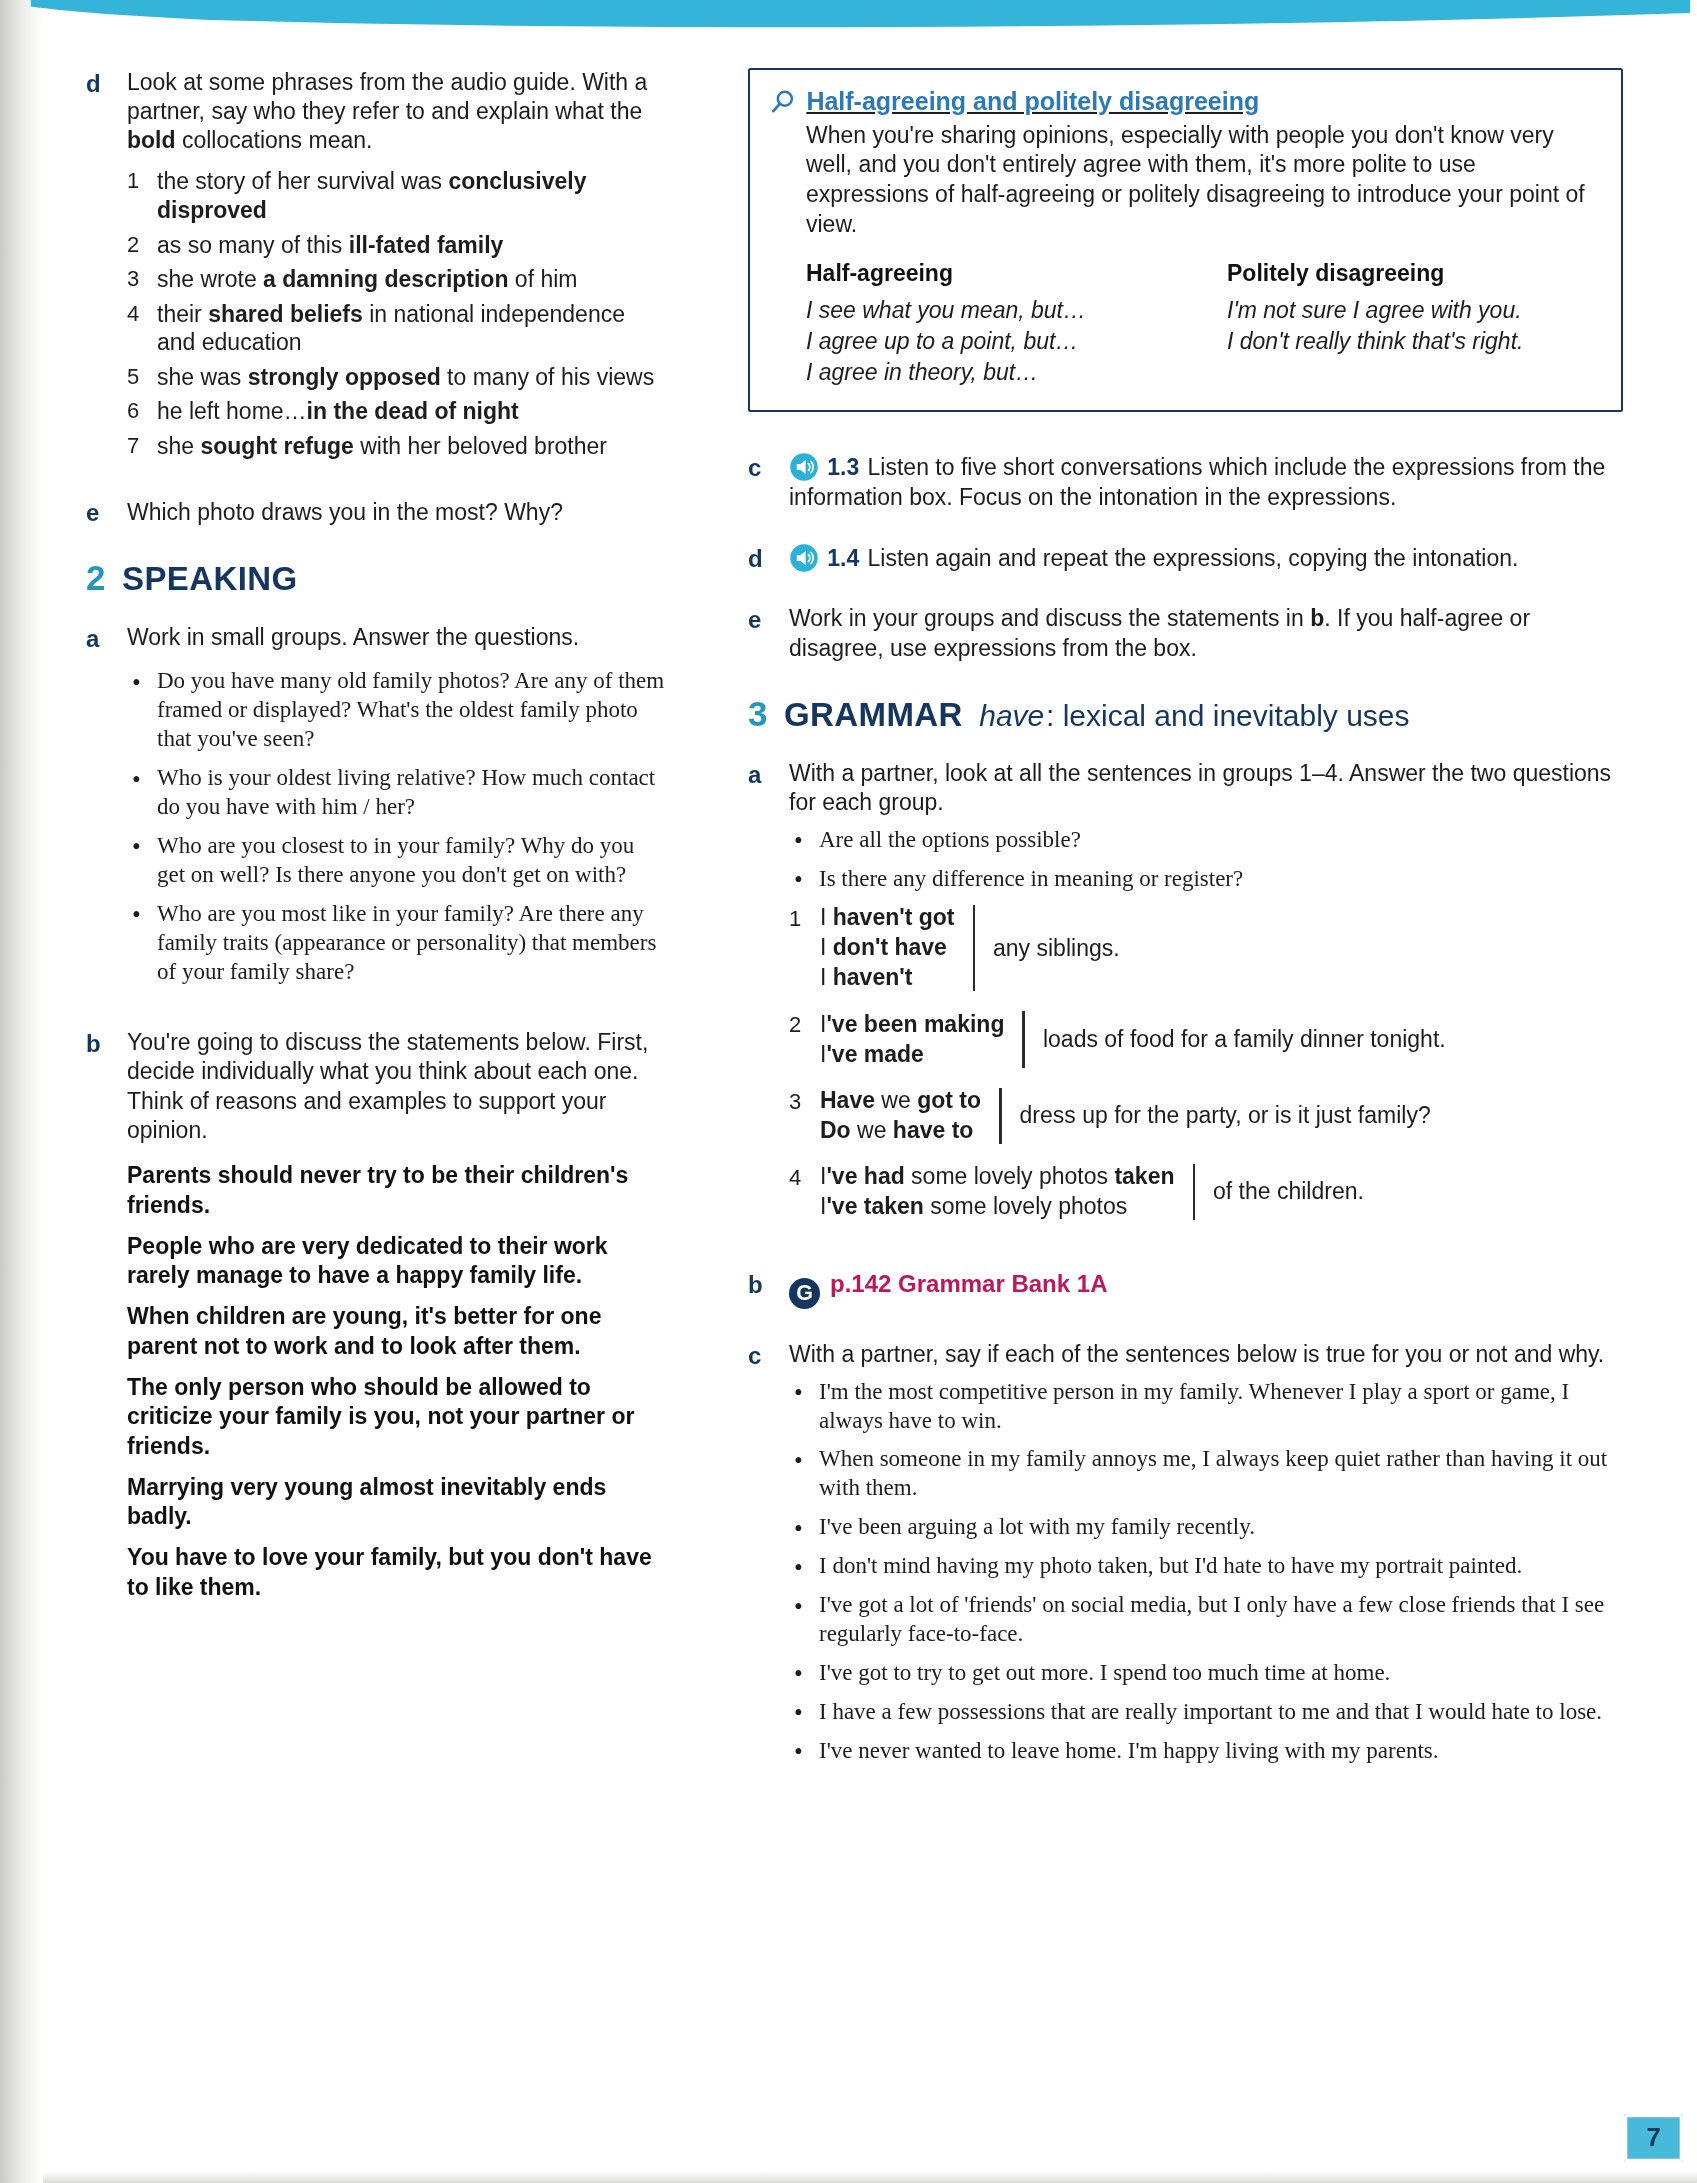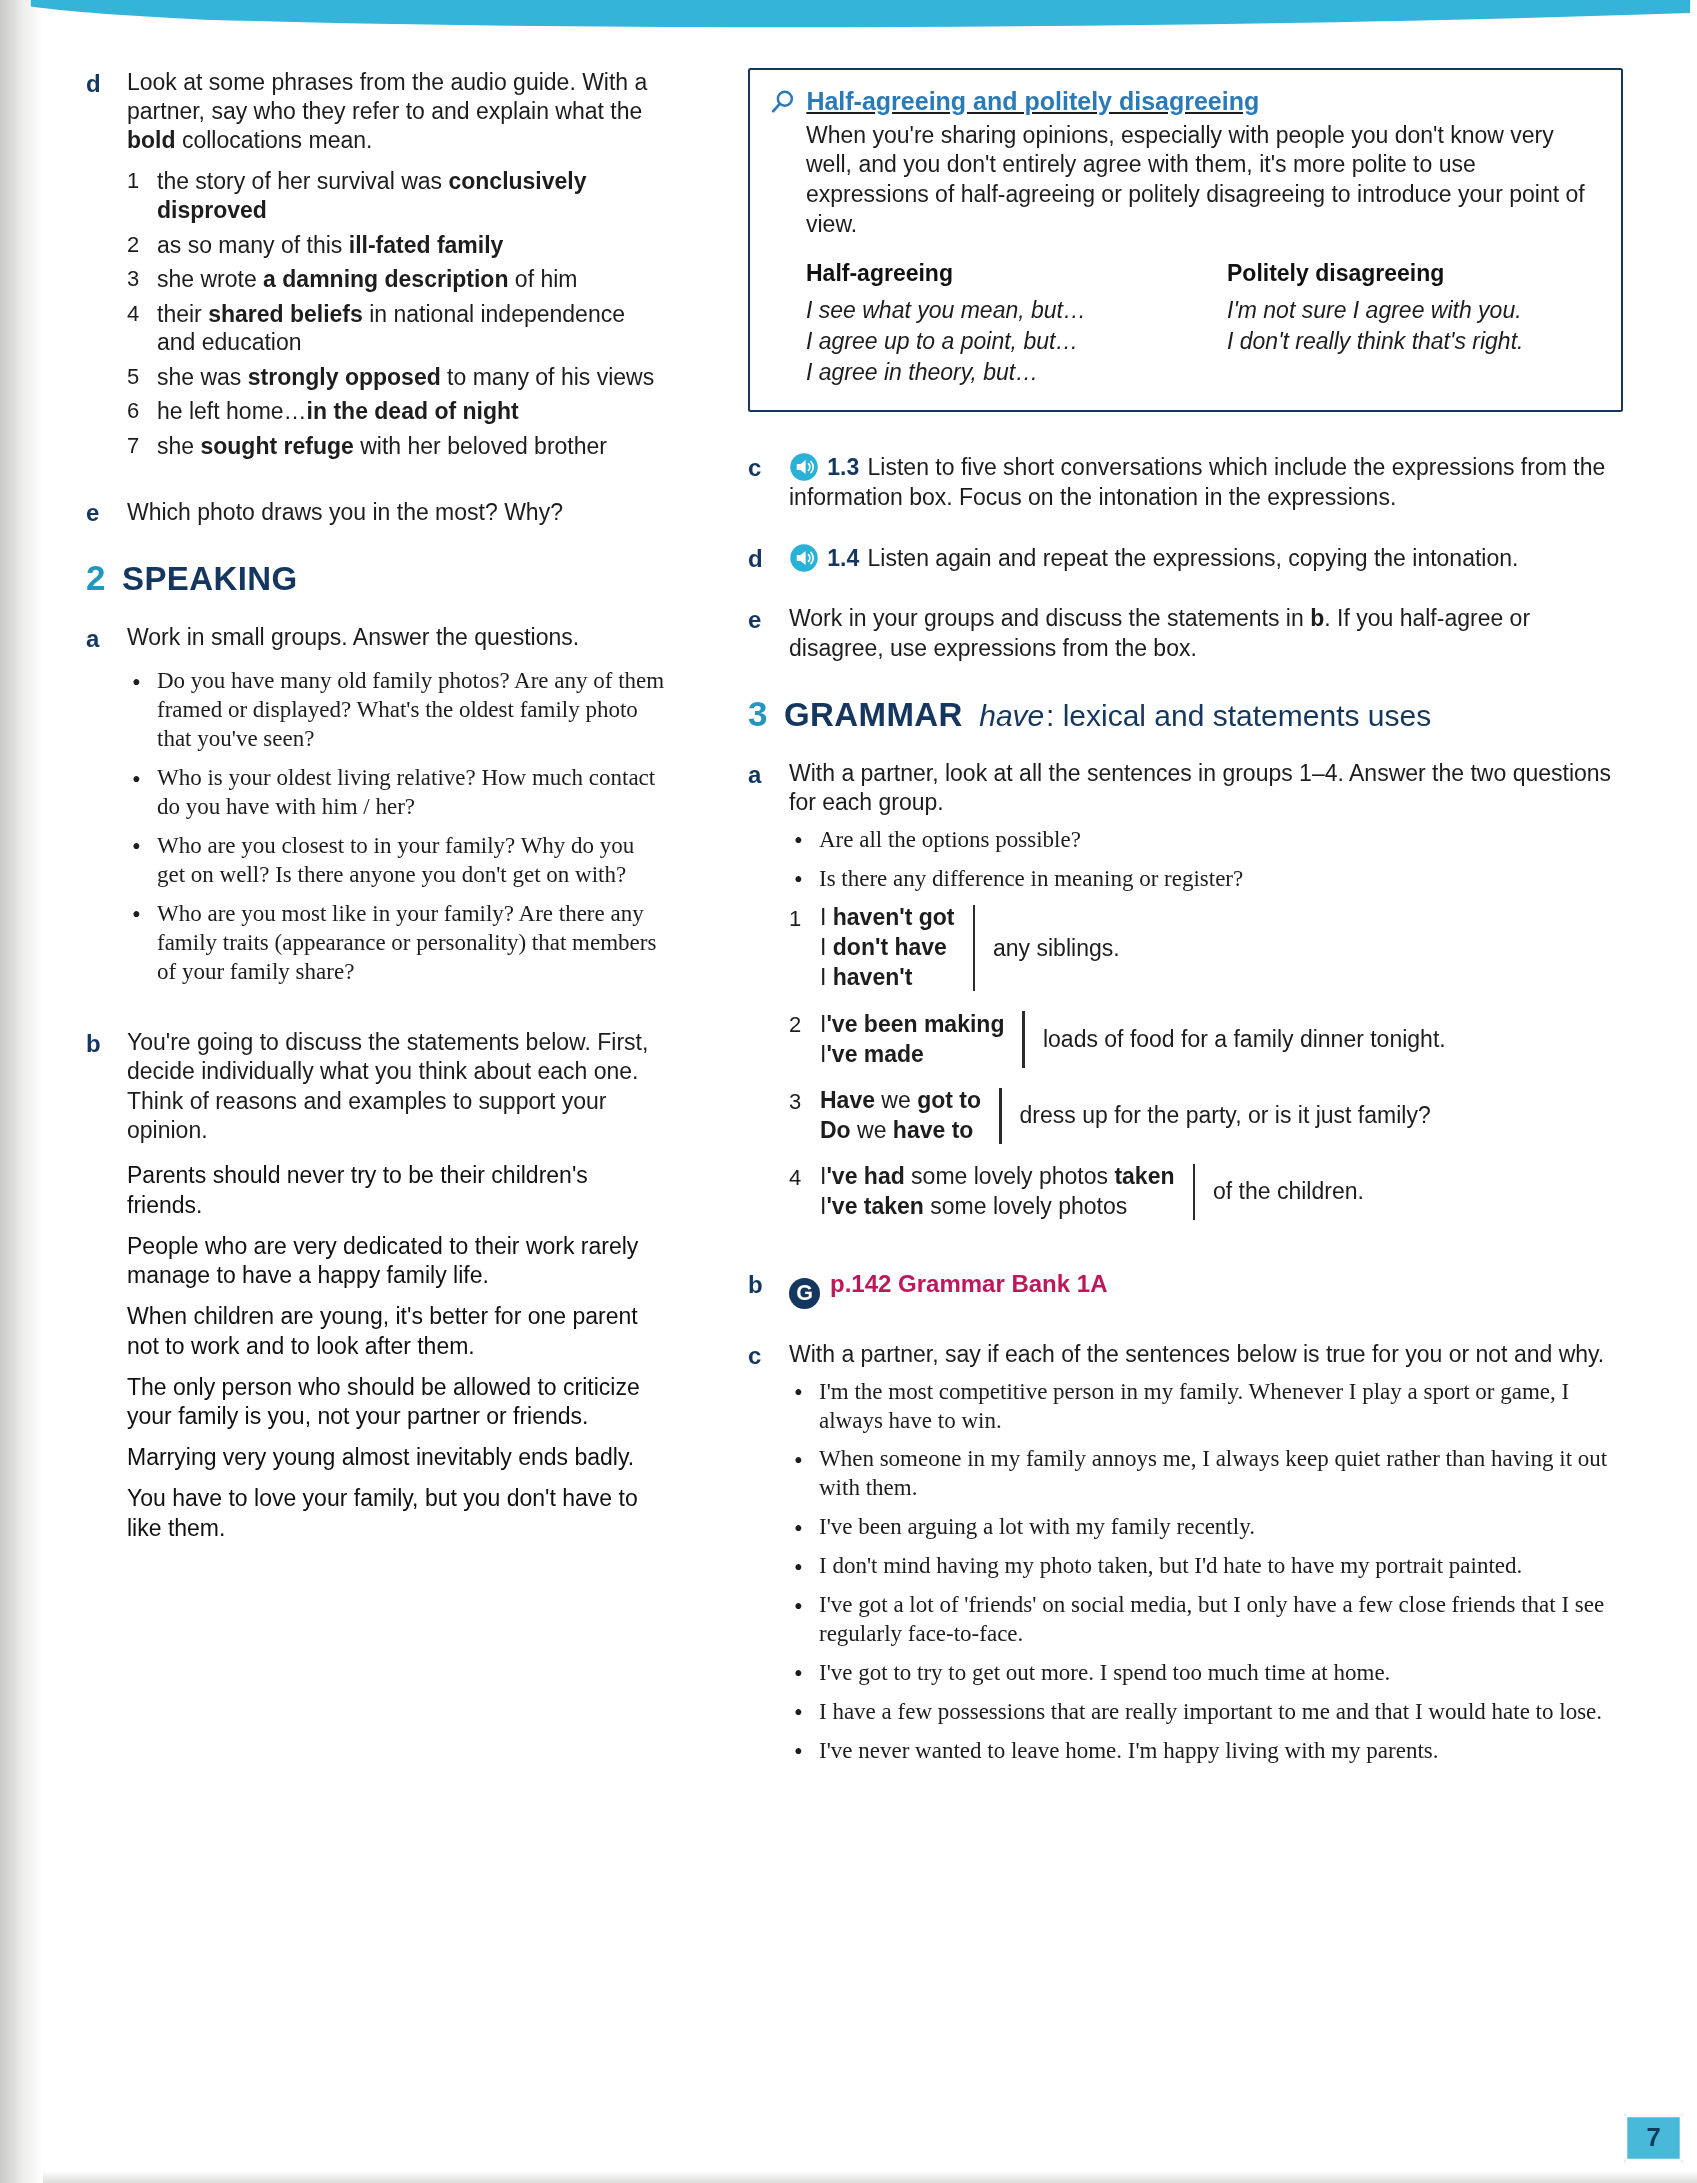--- a/index.html
+++ b/index.html
@@ -43,21 +43,21 @@
   .sec-topic { font-size:30px; color:#14365f; }
   .sec-topic .it { font-style:italic; margin-right:1.7px; }
 
   
   .bullets { list-style:none; margin-top:15px; }
   .bullets li { position:relative; padding-left:30px; margin-bottom:10px; font-size:23px; line-height:1.26;font-family:Liberation Serif, serif; }
   .bullets li::before { content:"•"; position:absolute; left:5px; top:-0.8px; font-size:25px; color:#1d1d1d; }
 
   
   .statements { margin-top:16.5px; }
-  .statements p { font-weight:normal; font-size:23px; line-height:1.28; margin-bottom:11.6px; color:#111; }
+  .statements p { font-weight:bold; font-size:23px; line-height:1.28; margin-bottom:11.6px; color:#111; }
 
   
   .infobox {
     border:2.5px solid #15375f; border-radius:2.5px;
     padding:16.5px 23px 21.5px 20px; margin-bottom:40px;
   }
   .infobox-title-row { display:flex; align-items:center; gap:10px; margin-bottom:5px;text-decoration:underline; }
   .infobox-title { color:#2a7ab8; font-weight:bold; font-size:25px; }
   .infobox-indent { padding-left:36px; }
   .infobox-body { font-size:23px; line-height:1.3; }
@@ -246,21 +246,21 @@
     <div class="ex">
       <span class="ex-letter">e</span>
       <div class="ex-body">
         <p><span>Work in your groups and discuss the statements in </span><span class="seg-b">b</span><span>. If you half-agree or disagree, use expressions from the box.</span></p>
       </div>
     </div>
 
     <div class="sec-head">
       <span class="sec-num">3</span>
       <span class="sec-title">GRAMMAR</span>
-      <span class="sec-topic"><span class="it">have</span><span>: lexical and statements uses</span></span>
+      <span class="sec-topic"><span class="it">have</span><span>: lexical and inevitably uses</span></span>
     </div>
 
     <div class="ex">
       <span class="ex-letter">a</span>
       <div class="ex-body">
         <p>With a partner, look at all the sentences in groups 1–4. Answer the two questions for each group.</p>
         <ul class="bullets mt-tight">
           <li>Are all the options possible?</li>
           <li>Is there any difference in meaning or register?</li>
         </ul>

